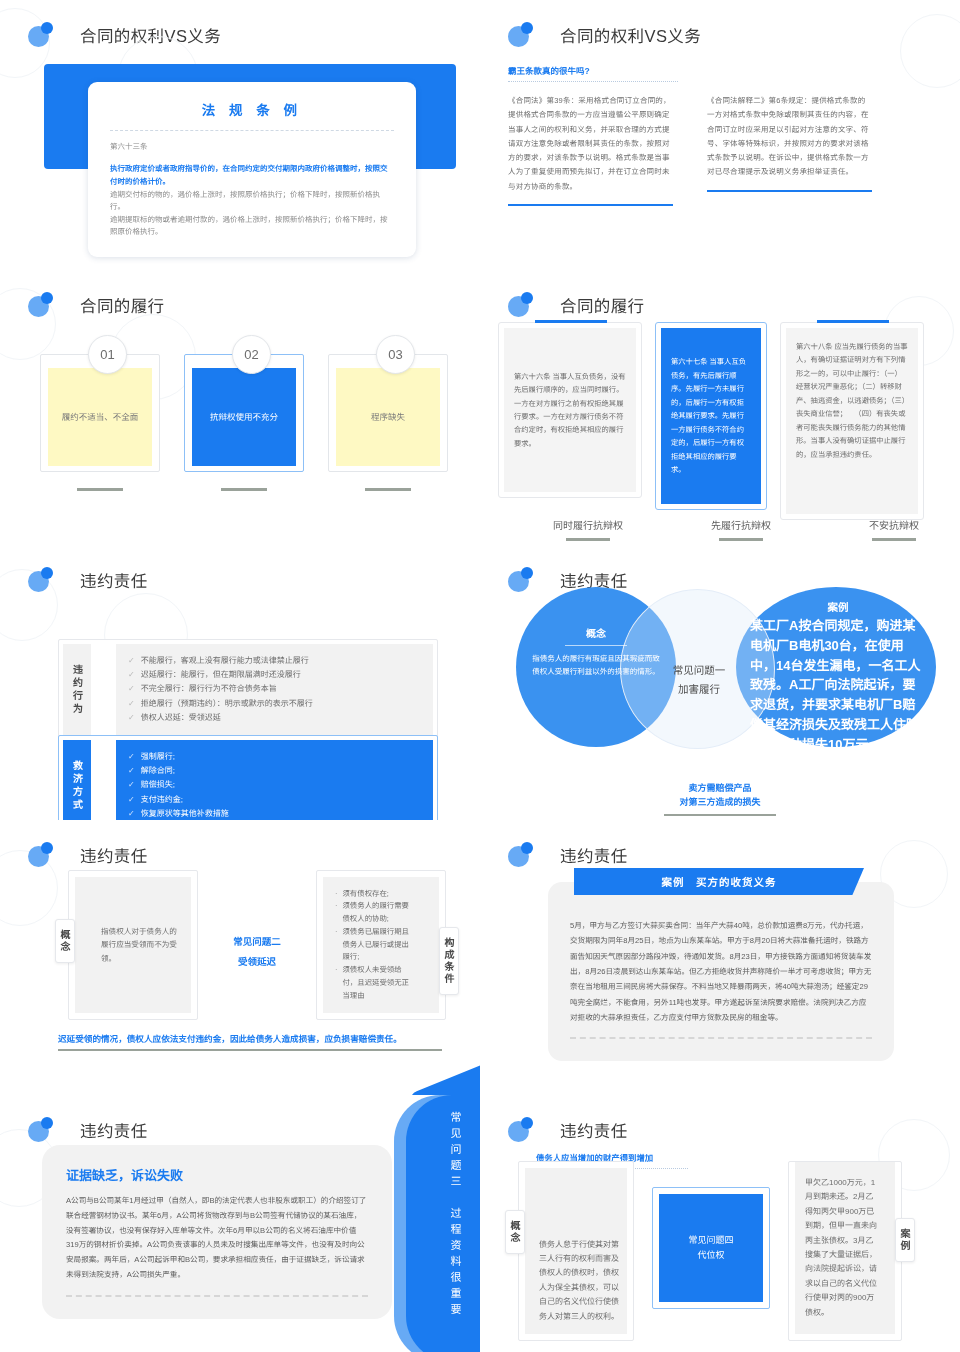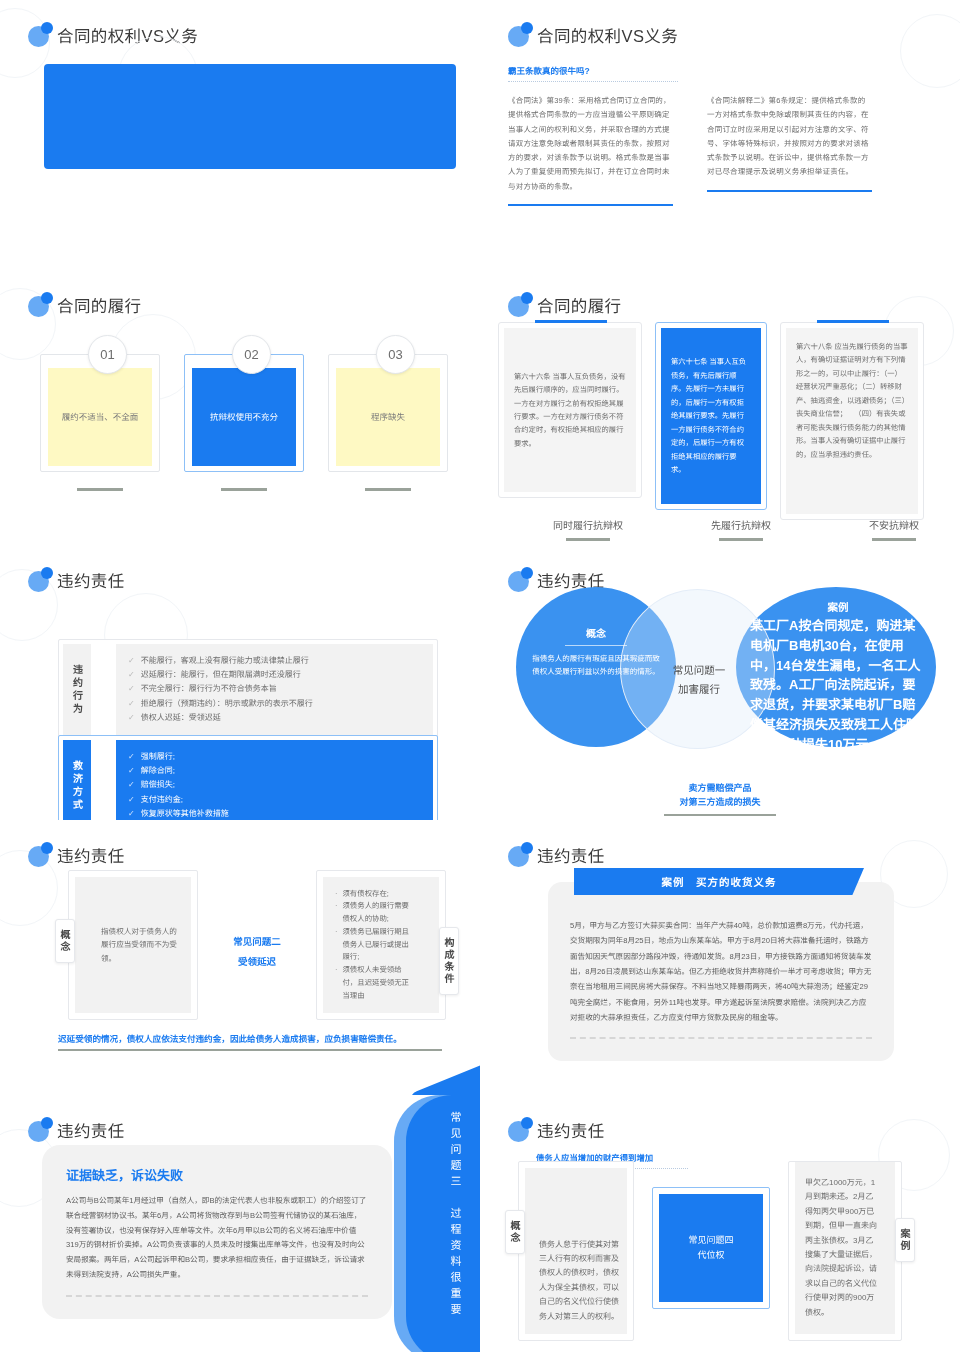--- a/index.html
+++ b/index.html
@@ -27,21 +27,21 @@
     background: #fff;
   }
   .s-h270 { height: 270px; }
   .s-h275 { height: 275px; }
   .s-h267 { height: 267px; }
 
   
   .slide-title {
     display: flex;
     align-items: center;
-    gap: 4px;
+    gap: 27px;
     padding: 22px 0 0 28px;
   }
   .bubble-icon {
     position: relative;
     width: 25px; height: 25px;
     flex: none;
   }
   .bubble-icon .big {
     position: absolute;
     left: 0; bottom: 0;
@@ -638,20 +638,28 @@
     <div class="ghost-ring" style="left:-20px;top:8px;width:70px;height:70px;"></div>
     <div class="ghost-ring" style="left:118px;top:36px;width:80px;height:80px;"></div>
     <div class="slide-title">
       <span class="bubble-icon">
         <span class="big"></span>
           <span class="small"></span>
       </span>
       <h2>合同的权利VS义务</h2>
     </div>
     <div class="s1-band"></div>
+    <div class="s1-card">
+      <h3>法 规 条 例</h3>
+      <hr class="dash-sep">
+      <p class="art-no">第六十三条</p>
+      <p class="hl">执行政府定价或者政府指导价的，在合同约定的交付期限内政府价格调整时，按照交付时的价格计价。</p>
+      <p class="body">逾期交付标的物的，遇价格上涨时，按照原价格执行；价格下降时，按照新价格执行。</p>
+      <p class="body">逾期提取标的物或者逾期付款的，遇价格上涨时，按照新价格执行；价格下降时，按照原价格执行。</p>
+    </div>
   </section>
 
   <section class="slide s-h270">
     <div class="ghost-ring" style="left:420px;top:14px;width:74px;height:74px;"></div>
     <div class="slide-title">
       <span class="bubble-icon">
         <span class="big"></span>
           <span class="small"></span>
       </span>
       <h2>合同的权利VS义务</h2>

